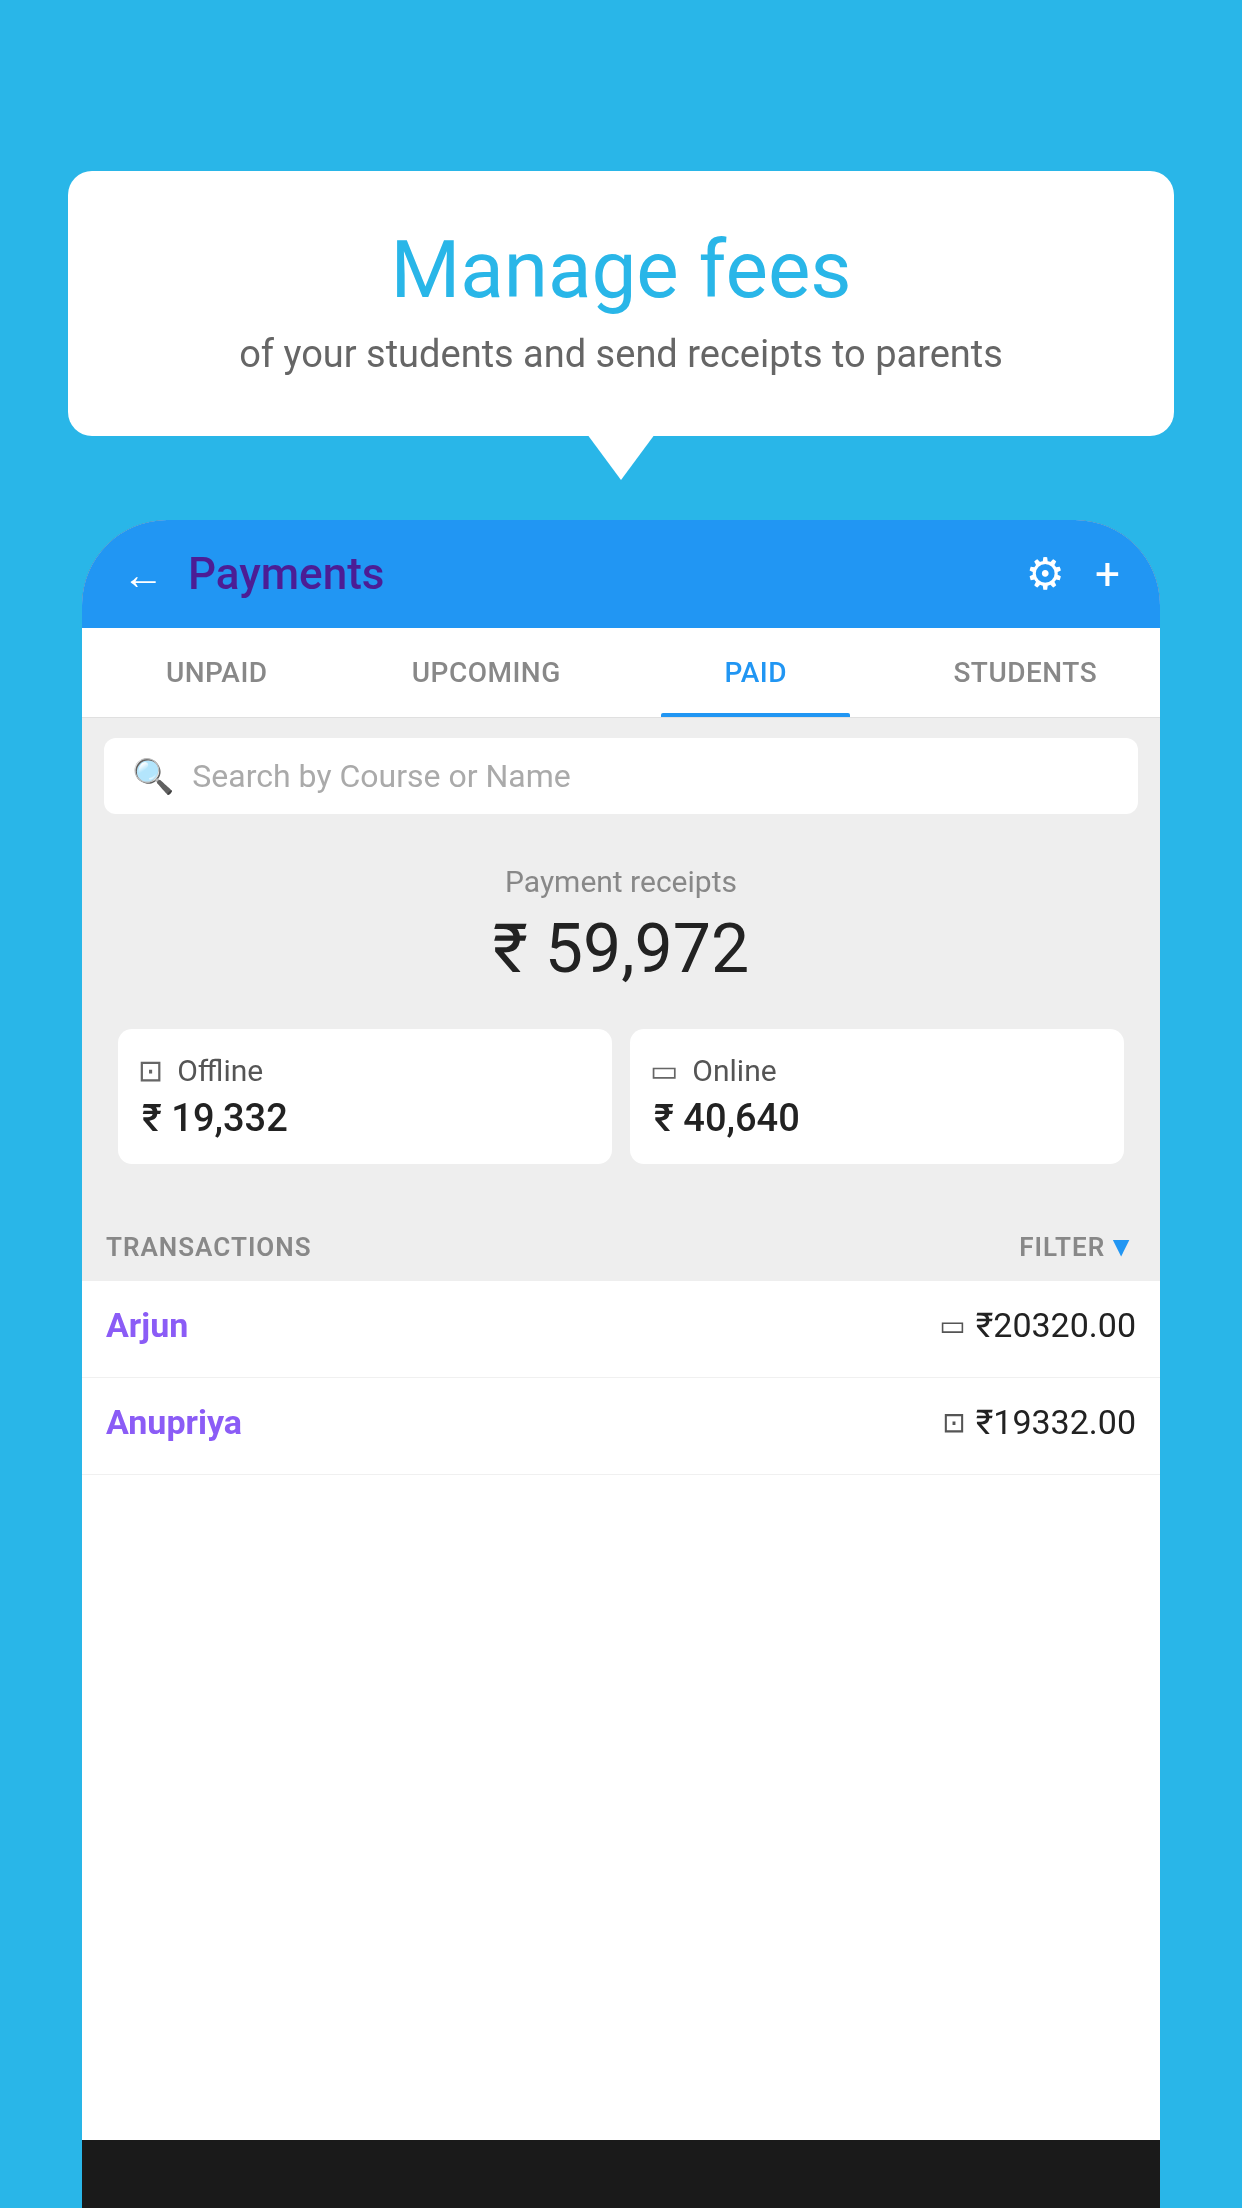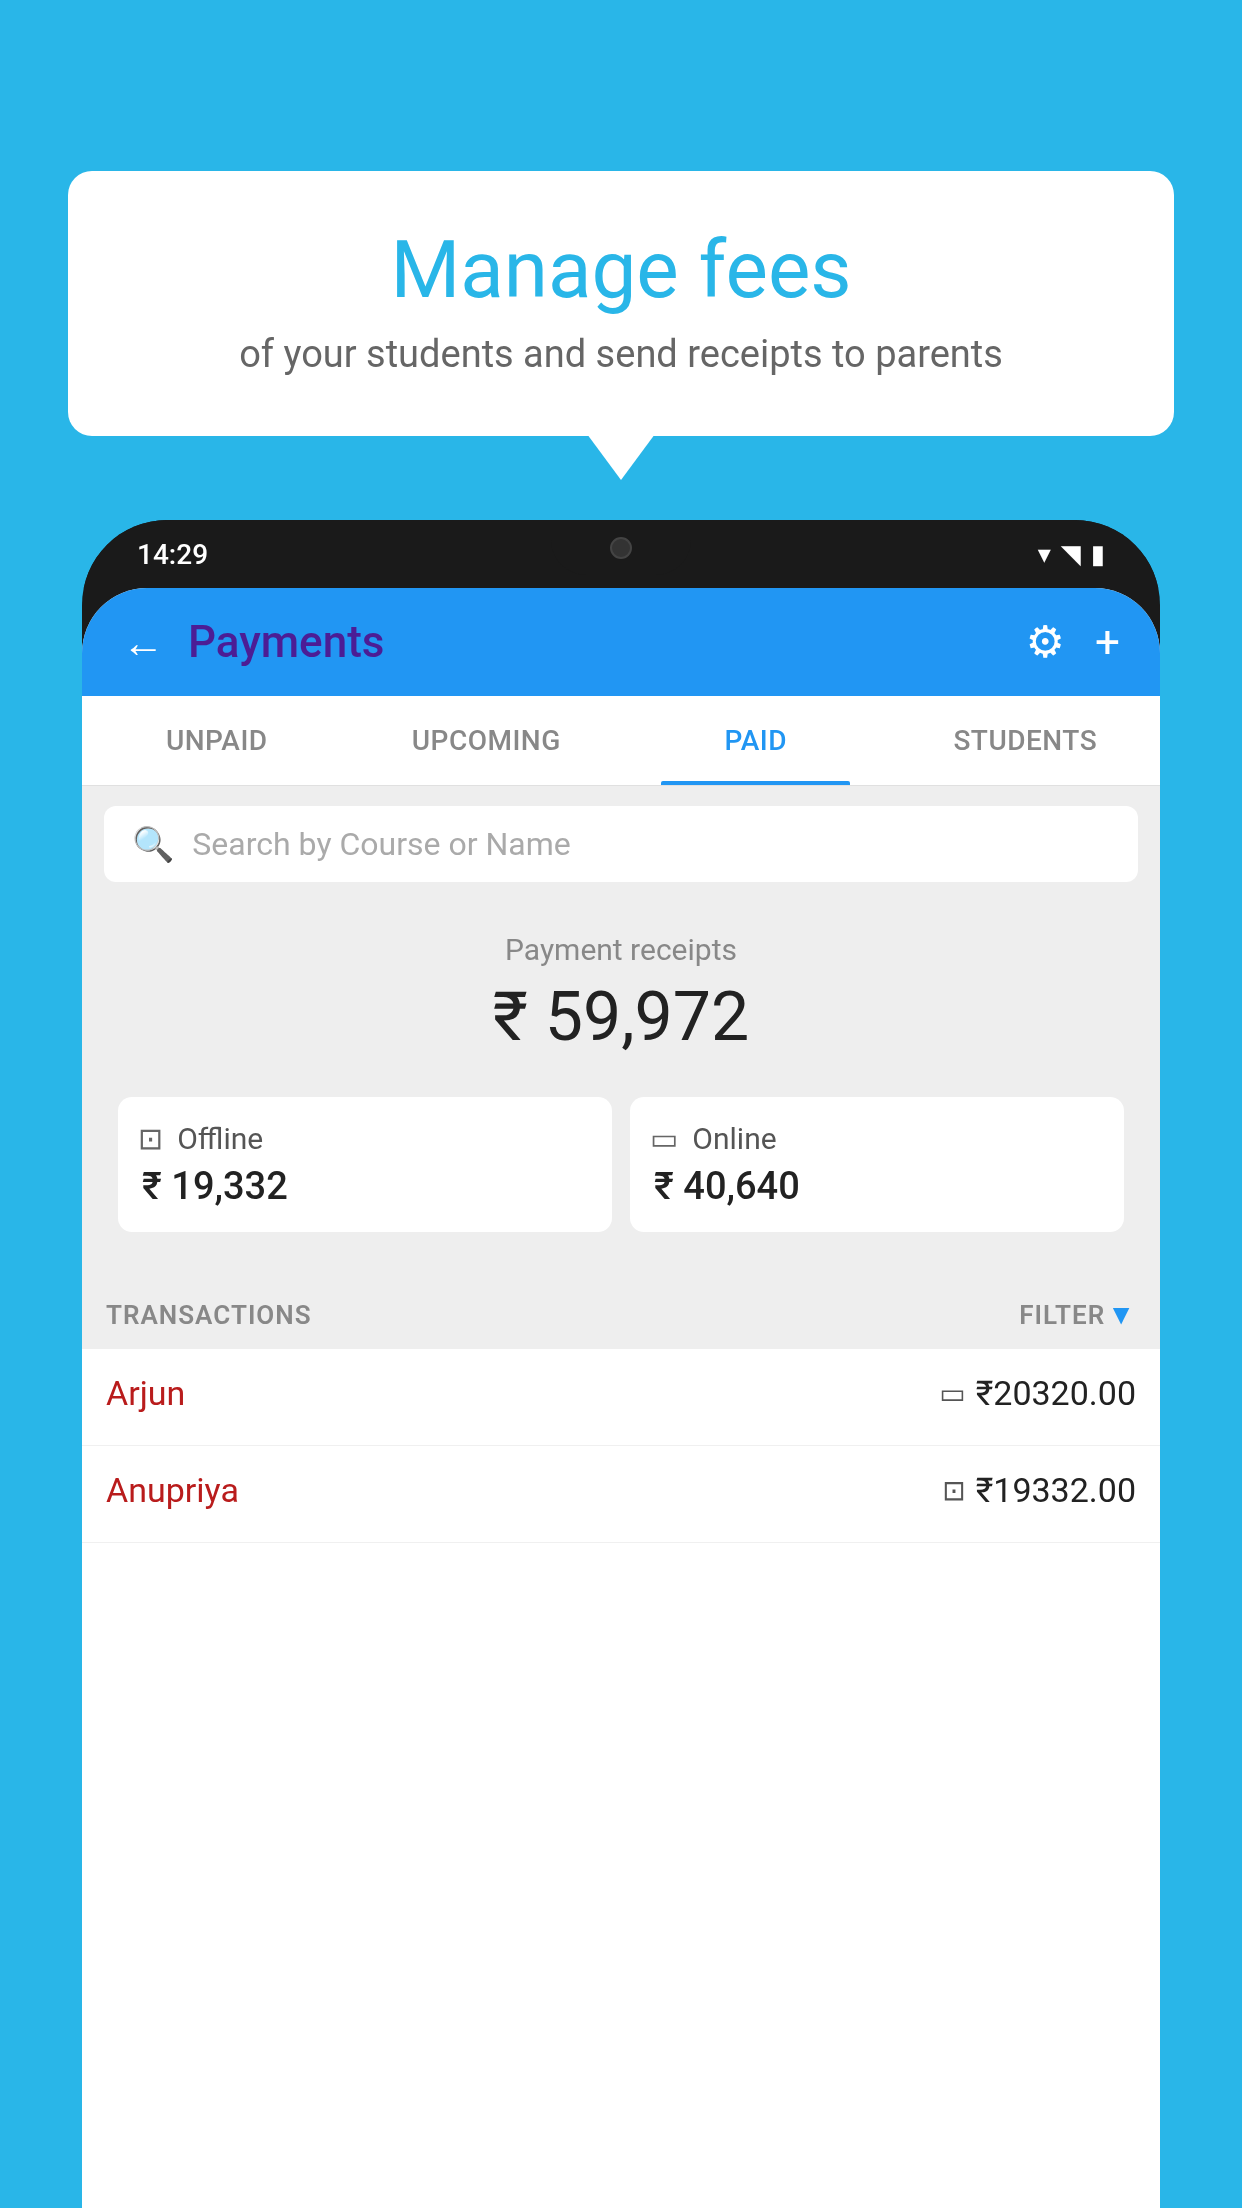--- a/index.html
+++ b/index.html
@@ -298,22 +298,22 @@
       border-bottom: 1px solid #f0f0f0;
     }
     .transaction-top {
       display: flex;
       justify-content: space-between;
       align-items: center;
       margin-bottom: 8px;
     }
     .transaction-name {
       font-size: 34px;
-      font-weight: 400;
-      color: #b91c1c;
+      font-weight: 700;
+      color: #8b5cf6;
     }
     .transaction-amount-wrap {
       display: flex;
       align-items: center;
       gap: 10px;
     }
     .transaction-mode-icon {
       font-size: 28px;
       color: #555;
     }
@@ -337,31 +337,20 @@
 </head>
 <body>
 
 <div class="speech-bubble">
   <div class="bubble-title">Manage fees</div>
   <div class="bubble-subtitle">of your students and send receipts to parents</div>
 </div>
 
 <div class="phone-frame">
 
-  <div class="phone-top">
-    <span class="status-time">14:29</span>
-    <div class="notch">
-      <div class="camera-dot"></div>
-    </div>
-    <div class="status-icons">
-      <span class="wifi-icon">▾</span>
-      <span class="signal-icon">◥</span>
-      <span class="battery-icon">▮</span>
-    </div>
-  </div>
 
   <div class="app-screen">
 
     <div class="app-header">
       <div class="header-left">
         <span class="back-arrow">←</span>
         <span class="header-title">Payments</span>
       </div>
       <div class="header-right">
         <span class="gear-btn">⚙</span>

